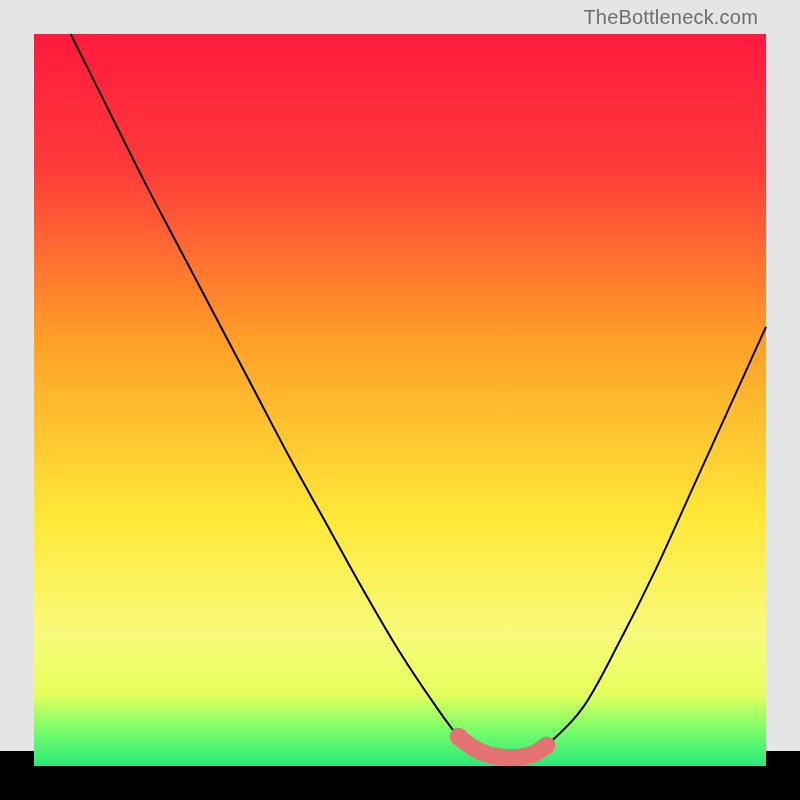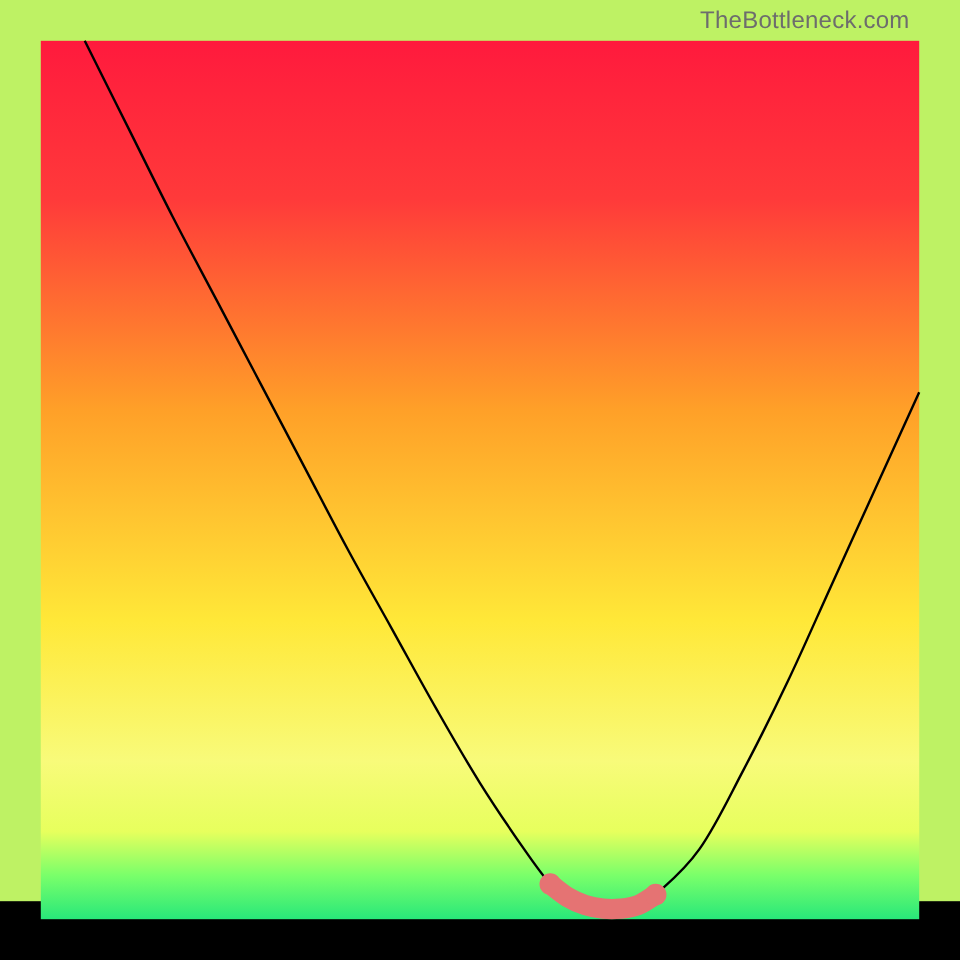--- a/index.html
+++ b/index.html
@@ -8,21 +8,21 @@
     width: 800px;
     height: 800px;
     overflow: hidden;
     background: #000;
     font-family: Arial, Helvetica, sans-serif;
   }
   .frame {
     position: relative;
     width: 800px;
     height: 751px;
-    background: #bef264;
+    background: #e5e5e5;
   }
   .plot {
     position: absolute;
     left: 34px;
     top: 34px;
     width: 732px;
     height: 732px;
     
     background: linear-gradient(to bottom,
       var(--c-top) 0%,

